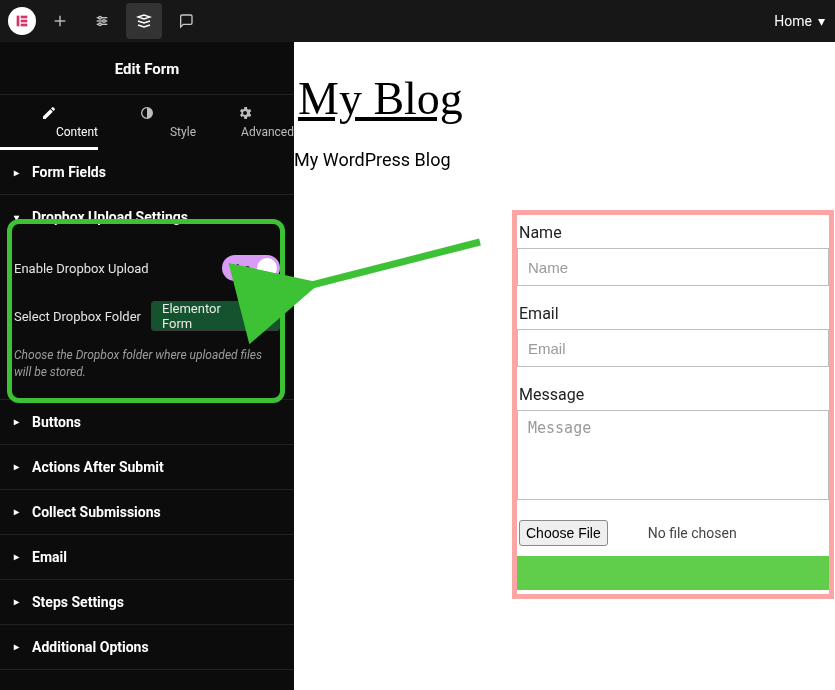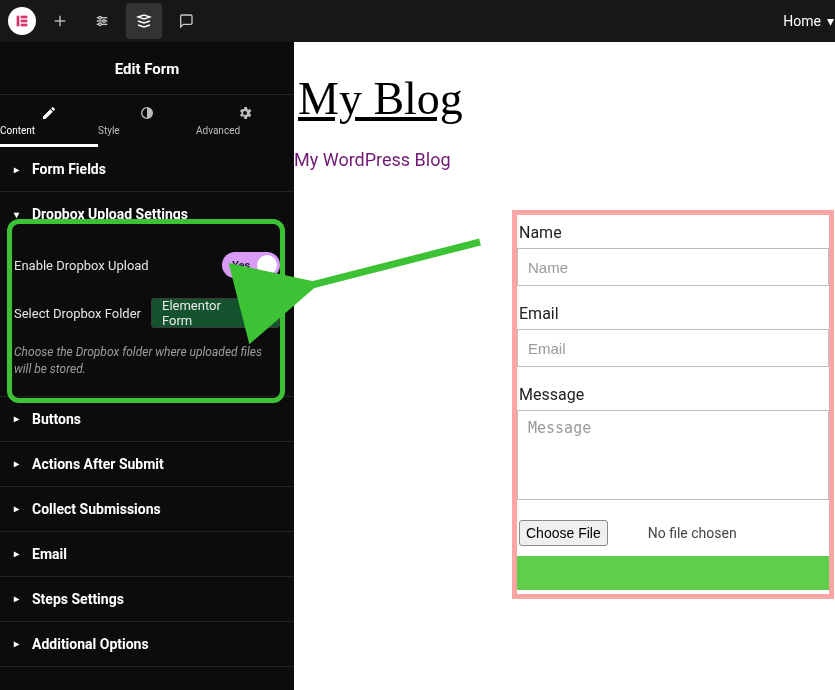--- a/index.html
+++ b/index.html
@@ -4,28 +4,28 @@
 <style>
   * { box-sizing: border-box; margin: 0; padding: 0; }
   html, body { width: 835px; height: 690px; font-family: -apple-system, BlinkMacSystemFont, "Segoe UI", Roboto, Helvetica, Arial, sans-serif; background:#fff; overflow:hidden; }
 
   
   .topbar { position:relative; height:42px; background:#171717; display:flex; align-items:center; padding:0 8px; }
   .topbar .logo { width:28px; height:28px; border-radius:50%; background:#fff; display:flex; align-items:center; justify-content:center; }
   .topbar .logo svg { width:16px; height:16px; fill:#d6336c; }
   .tb-btn { width:36px; height:36px; display:flex; align-items:center; justify-content:center; color:#c7c7c7; border-radius:4px; cursor:pointer; margin-left:6px; }
   .tb-btn.active { background:#333; color:#fff; }
-  .topbar .home { position:absolute; right:1px; top:0; height:42px; display:flex; align-items:center; color:#fff; font-size:14px; }
+  .topbar .home { position:absolute; right:10px; top:0; height:42px; display:flex; align-items:center; color:#fff; font-size:14px; }
   .topbar .home .caret { margin-left:6px; }
 
   
   .sidebar { position:absolute; left:0; top:42px; width:294px; height:648px; background:#0c0c0c; color:#fff; display:flex; flex-direction:column; }
   .panel-title { text-align:center; font-size:15px; font-weight:700; padding:18px 0 16px 0; }
   .tabs { display:flex; border-top:1px solid #222; }
-  .tab { flex:1; text-align:left; padding:10px 0 8px 0; font-size:10px; color:#bdbdbd; cursor:pointer; }
+  .tab { flex:1; text-align:right; padding:10px 0 8px 0; font-size:12px; color:#bdbdbd; cursor:pointer; }
   .tab.active { color:#fff; border-bottom:3px solid #fff; }
   .tab svg { display:block; margin:0 auto 4px auto; width:16px; height:16px; fill:currentColor; }
 
   .sections { flex:1; overflow:auto; }
   .sec { border-bottom:1px solid #222; }
   .sec-head { display:flex; align-items:center; padding:14px 14px; font-size:14px; font-weight:700; cursor:pointer; }
   .sec-head .chev { margin-right:8px; font-size:10px; display:inline-block; width:10px; }
   .sec-body { padding:6px 14px 18px 14px; font-size:13px; }
   .control-row { display:flex; align-items:center; justify-content:space-between; padding:10px 0; }
   .control-label { color:#e5e5e5; font-size:13px; }
@@ -40,21 +40,21 @@
 
   
   .hl-box { position:absolute; border:5px solid #3ec235; border-radius:12px; pointer-events:none; }
 
   
   .collapse-handle { position:absolute; left:294px; top:440px; width:12px; height:36px; background:#0c0c0c; color:#fff; font-size:10px; display:flex; align-items:center; justify-content:center; border-top:1px solid #222; border-right:1px solid #222; border-bottom:1px solid #222; cursor:pointer; }
 
   
   .canvas { position:absolute; left:294px; top:42px; right:0; bottom:0; background:#fff; overflow:hidden; }
   .site-title { font-family: Georgia, "Times New Roman", serif; font-size:46px; font-weight:400; text-decoration:underline; margin:30px 0 8px 4px; }
-  .tagline { font-size:18px; color:#701a75; margin:24px 0 24px 0; }
+  .tagline { font-size:18px; color:#000000; margin:24px 0 24px 0; }
 
   .form-area { position:absolute; left:218px; top:168px; width:322px; border:5px solid #fca5a5; background:#fff; padding:0 0 0 0; }
   .form-field { padding:6px 0 10px 0; }
   .form-field > label { display:block; font-size:16px; color:#222; margin:2px 0 6px 2px; }
   .txt-input { width:100%; height:38px; border:1px solid #bdbdbd; padding:0 10px; font-size:15px; color:#555; }
   .txt-input::placeholder { color:#9a9a9a; }
   textarea.txt-input { height:90px; padding:8px 10px; resize:none; }
 
   .file-row { display:flex; align-items:center; padding:6px 0 10px 2px; gap:8px; }
   .choose-btn { border:1px solid #8a8a8a; background:#efefef; border-radius:3px; padding:4px 6px; font-size:14px; }

